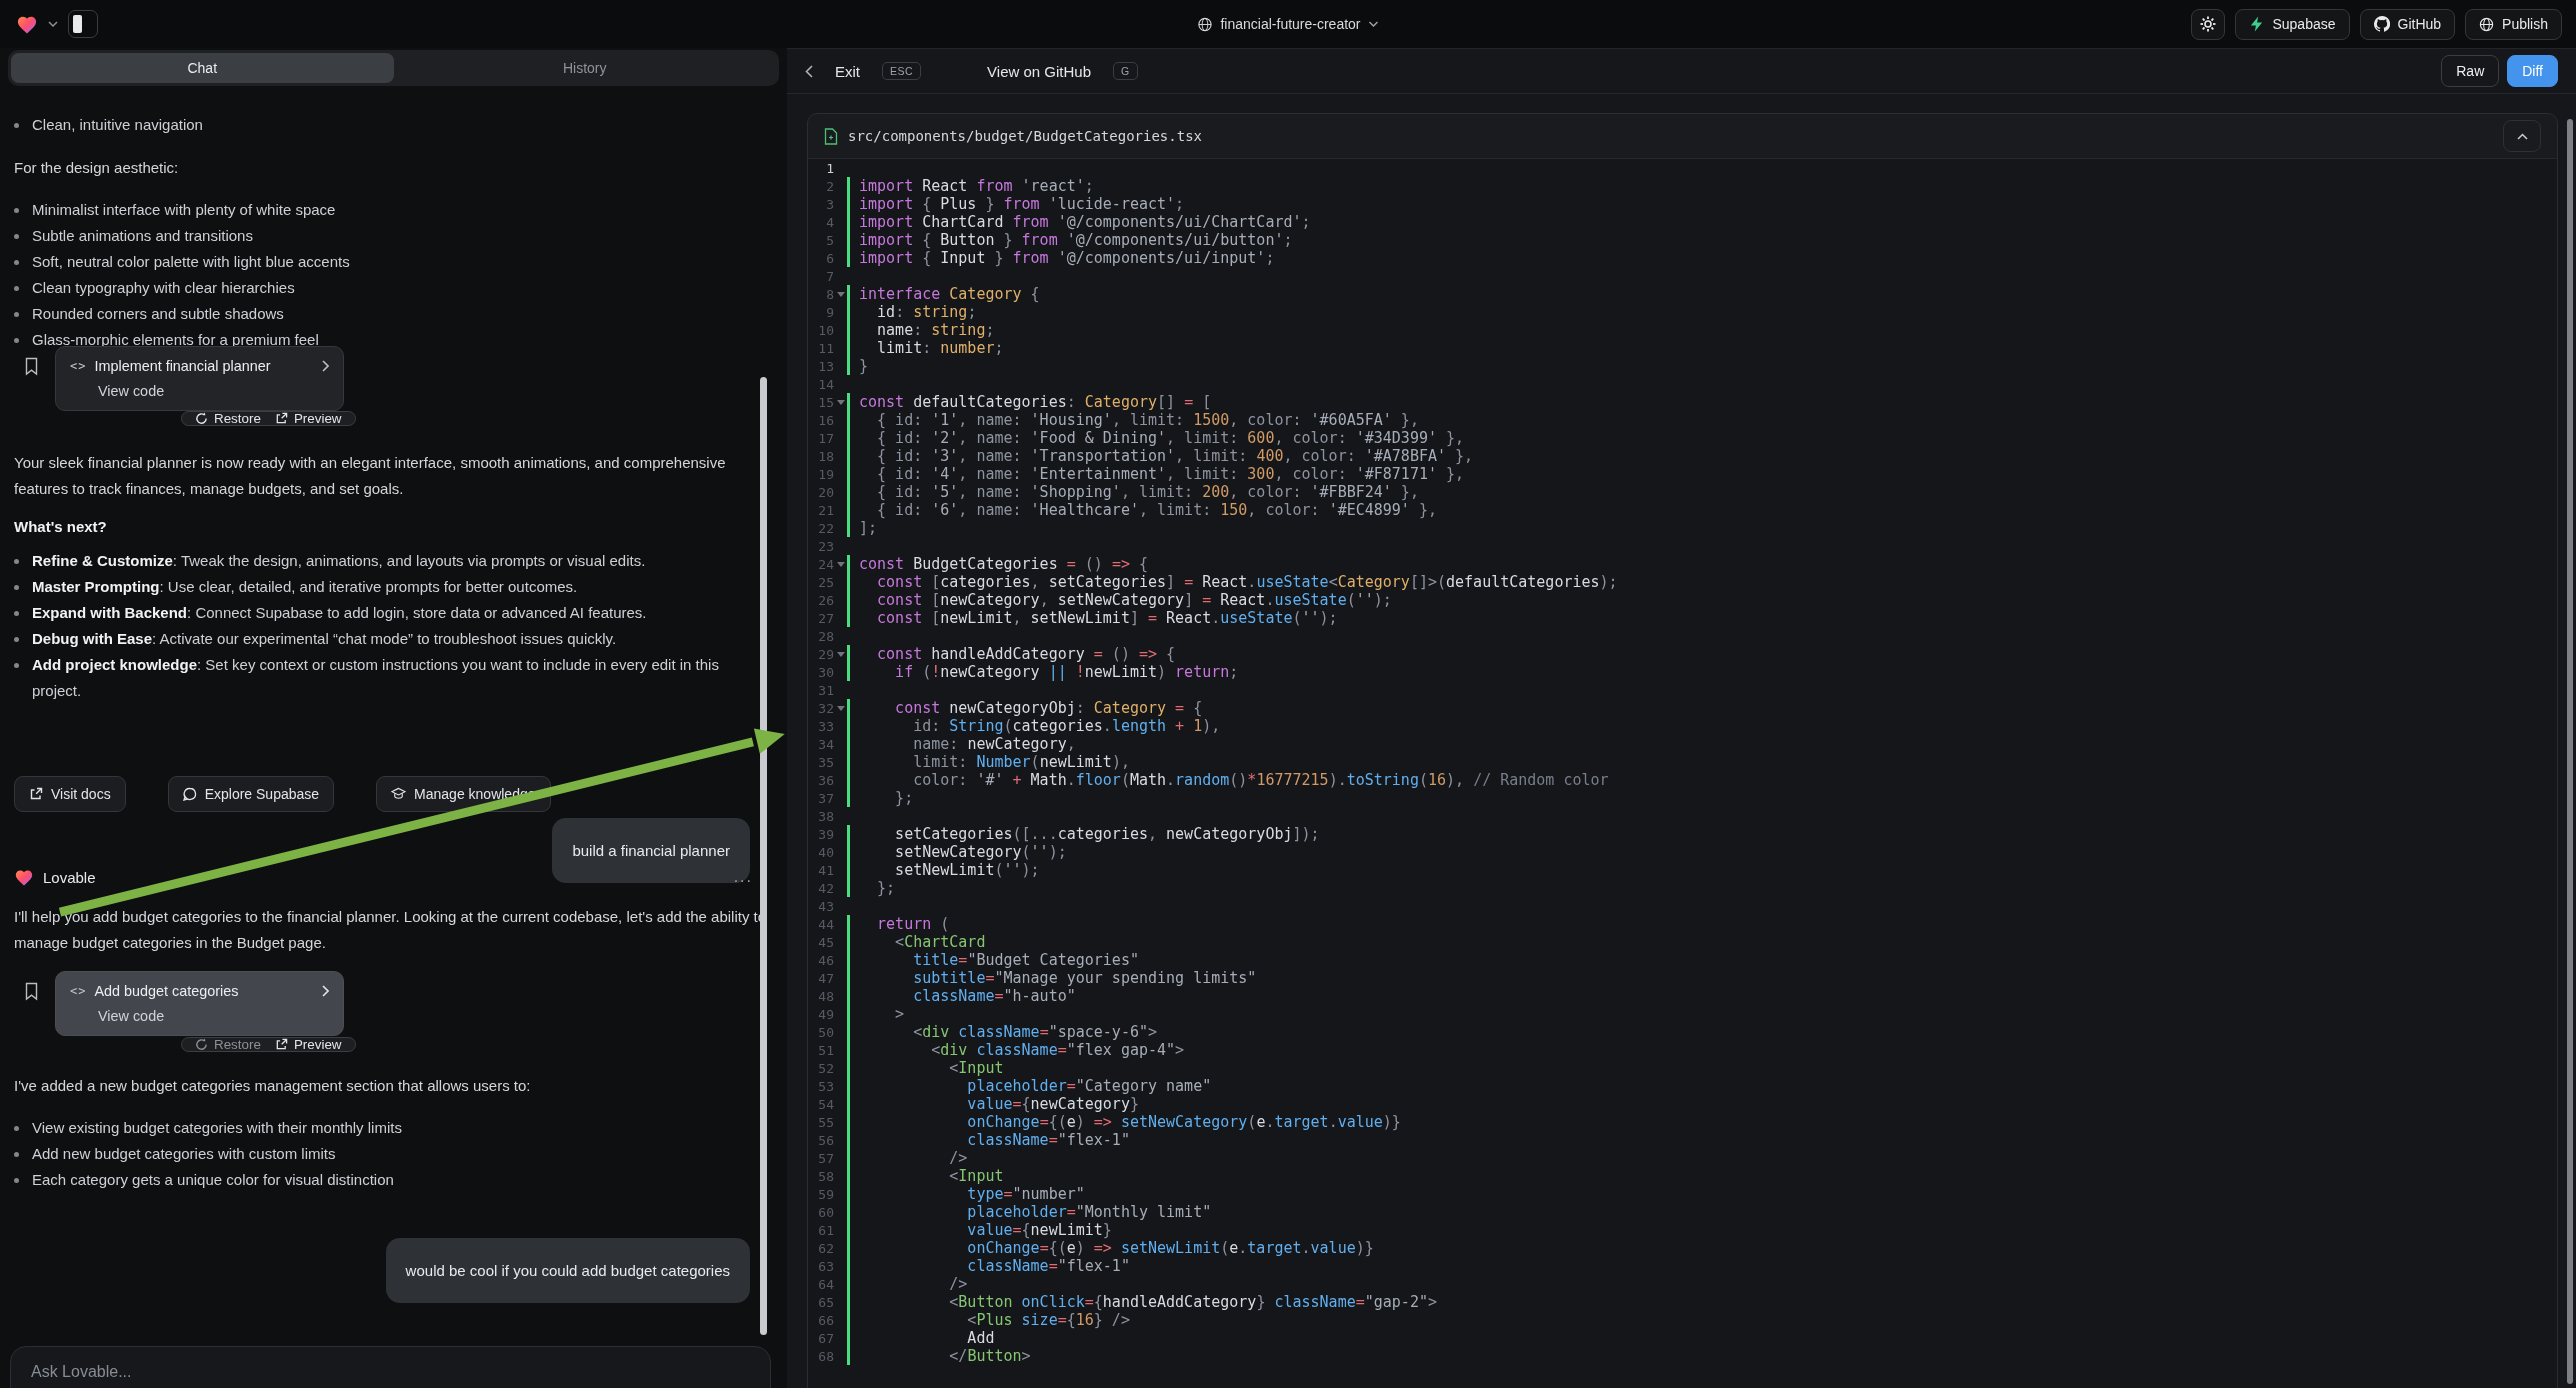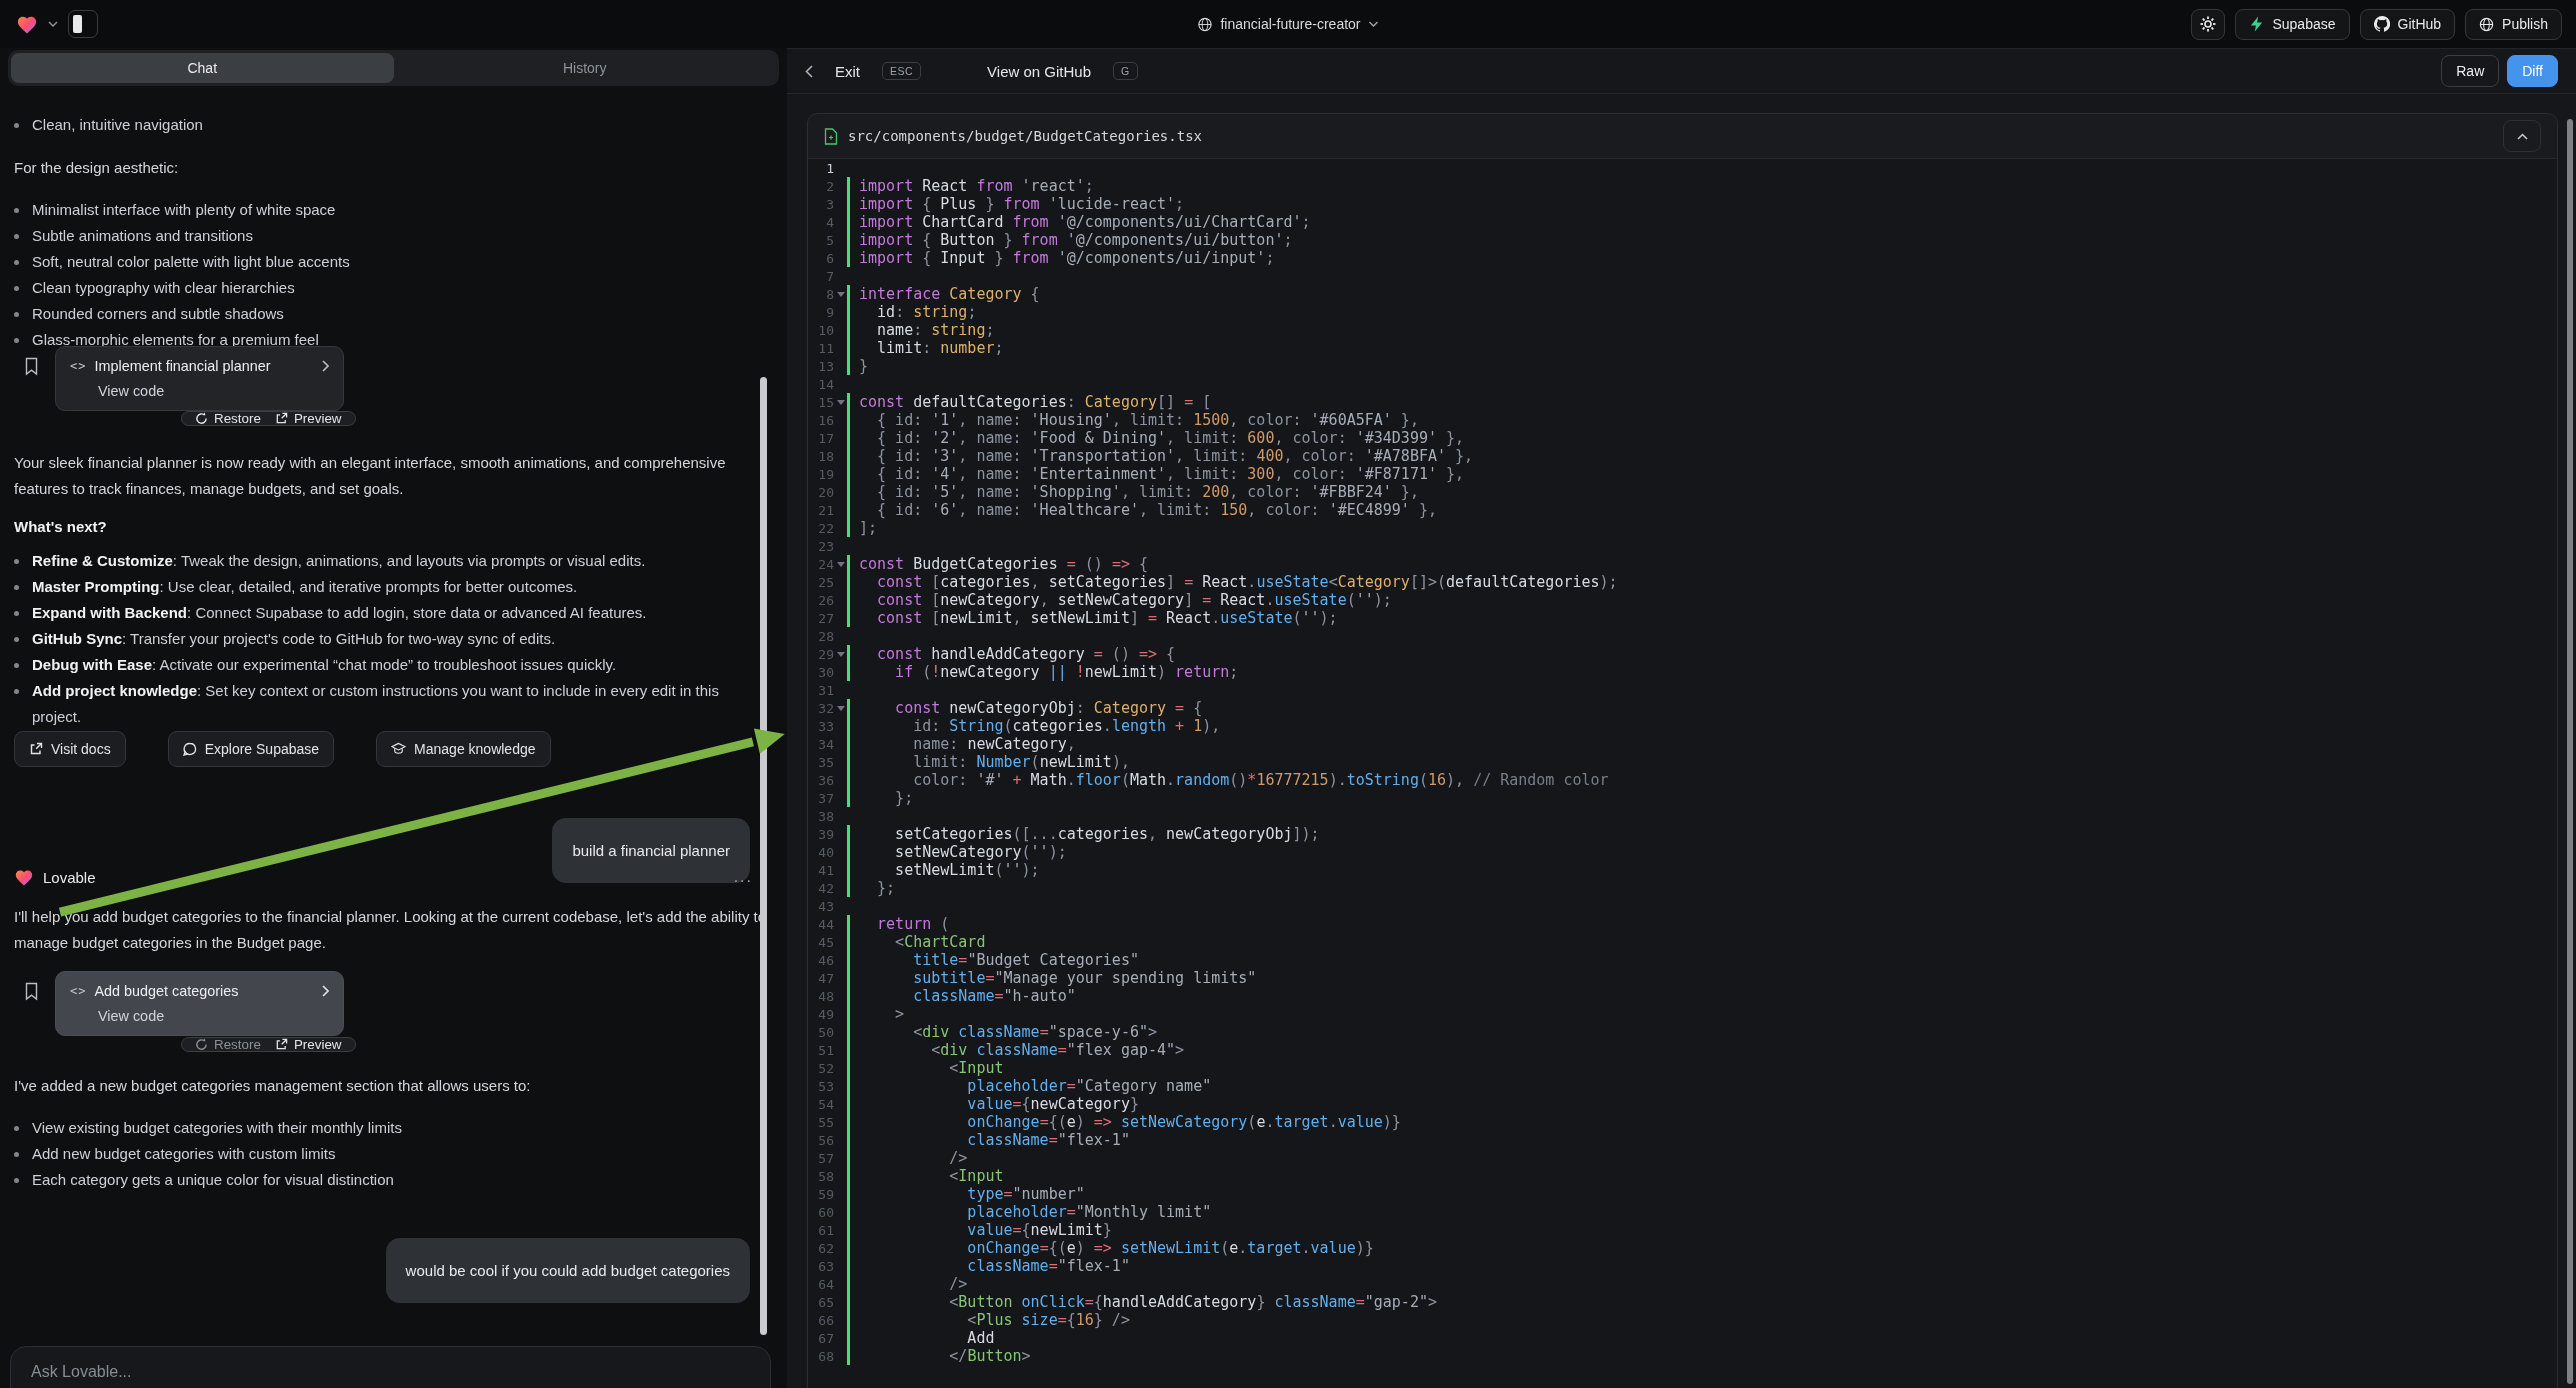--- a/index.html
+++ b/index.html
@@ -231,26 +231,25 @@
   </div>
 
   <div class="para blk" style="top:402px; left:14px; width:747px;">Your sleek financial planner is now ready with an elegant interface, smooth animations, and comprehensive features to track finances, manage budgets, and set goals.</div>
 
   <div class="para blk b-bold" style="top:466px; left:14px;">What's next?</div>
 
   <ul class="bullets blk" id="next-list" style="top:500px; left:2px; width:755px;">
       <li><span class="b-bold">Refine &amp; Customize</span>: Tweak the design, animations, and layouts via prompts or visual edits.</li>
       <li><span class="b-bold">Master Prompting</span>: Use clear, detailed, and iterative prompts for better outcomes.</li>
       <li><span class="b-bold">Expand with Backend</span>: Connect Supabase to add login, store data or advanced AI features.</li>
-      <li><span class="b-bold">GitHub Sync</span>: Transfer your project's code to GitHub for two-way sync of edits.</li>
       <li><span class="b-bold">Debug with Ease</span>: Activate our experimental “chat mode” to troubleshoot issues quickly.</li>
       <li><span class="b-bold">Add project knowledge</span>: Set key context or custom instructions you want to include in every edit in this project.</li>
     </ul>
 
-  <div class="actions" style="left:14px; top:683px;gap:42px;">
+  <div class="actions" style="left:14px; top:728px;gap:42px;">
     <button class="act-btn">
       <span>
         <svg width="14" height="14" viewBox="0 0 14 14">
             <path d="M5.5 3H2.5v8.5H11V8.5" fill="none" stroke="#e3e6e9" stroke-width="1.4"></path>
             <path d="M8 1.5h4.5V6" fill="none" stroke="#e3e6e9" stroke-width="1.4"></path>
             <path d="M12.2 1.8L7.2 6.8" stroke="#e3e6e9" stroke-width="1.4"></path>
           </svg>
       </span>
       <span>Visit docs</span>
     </button>

